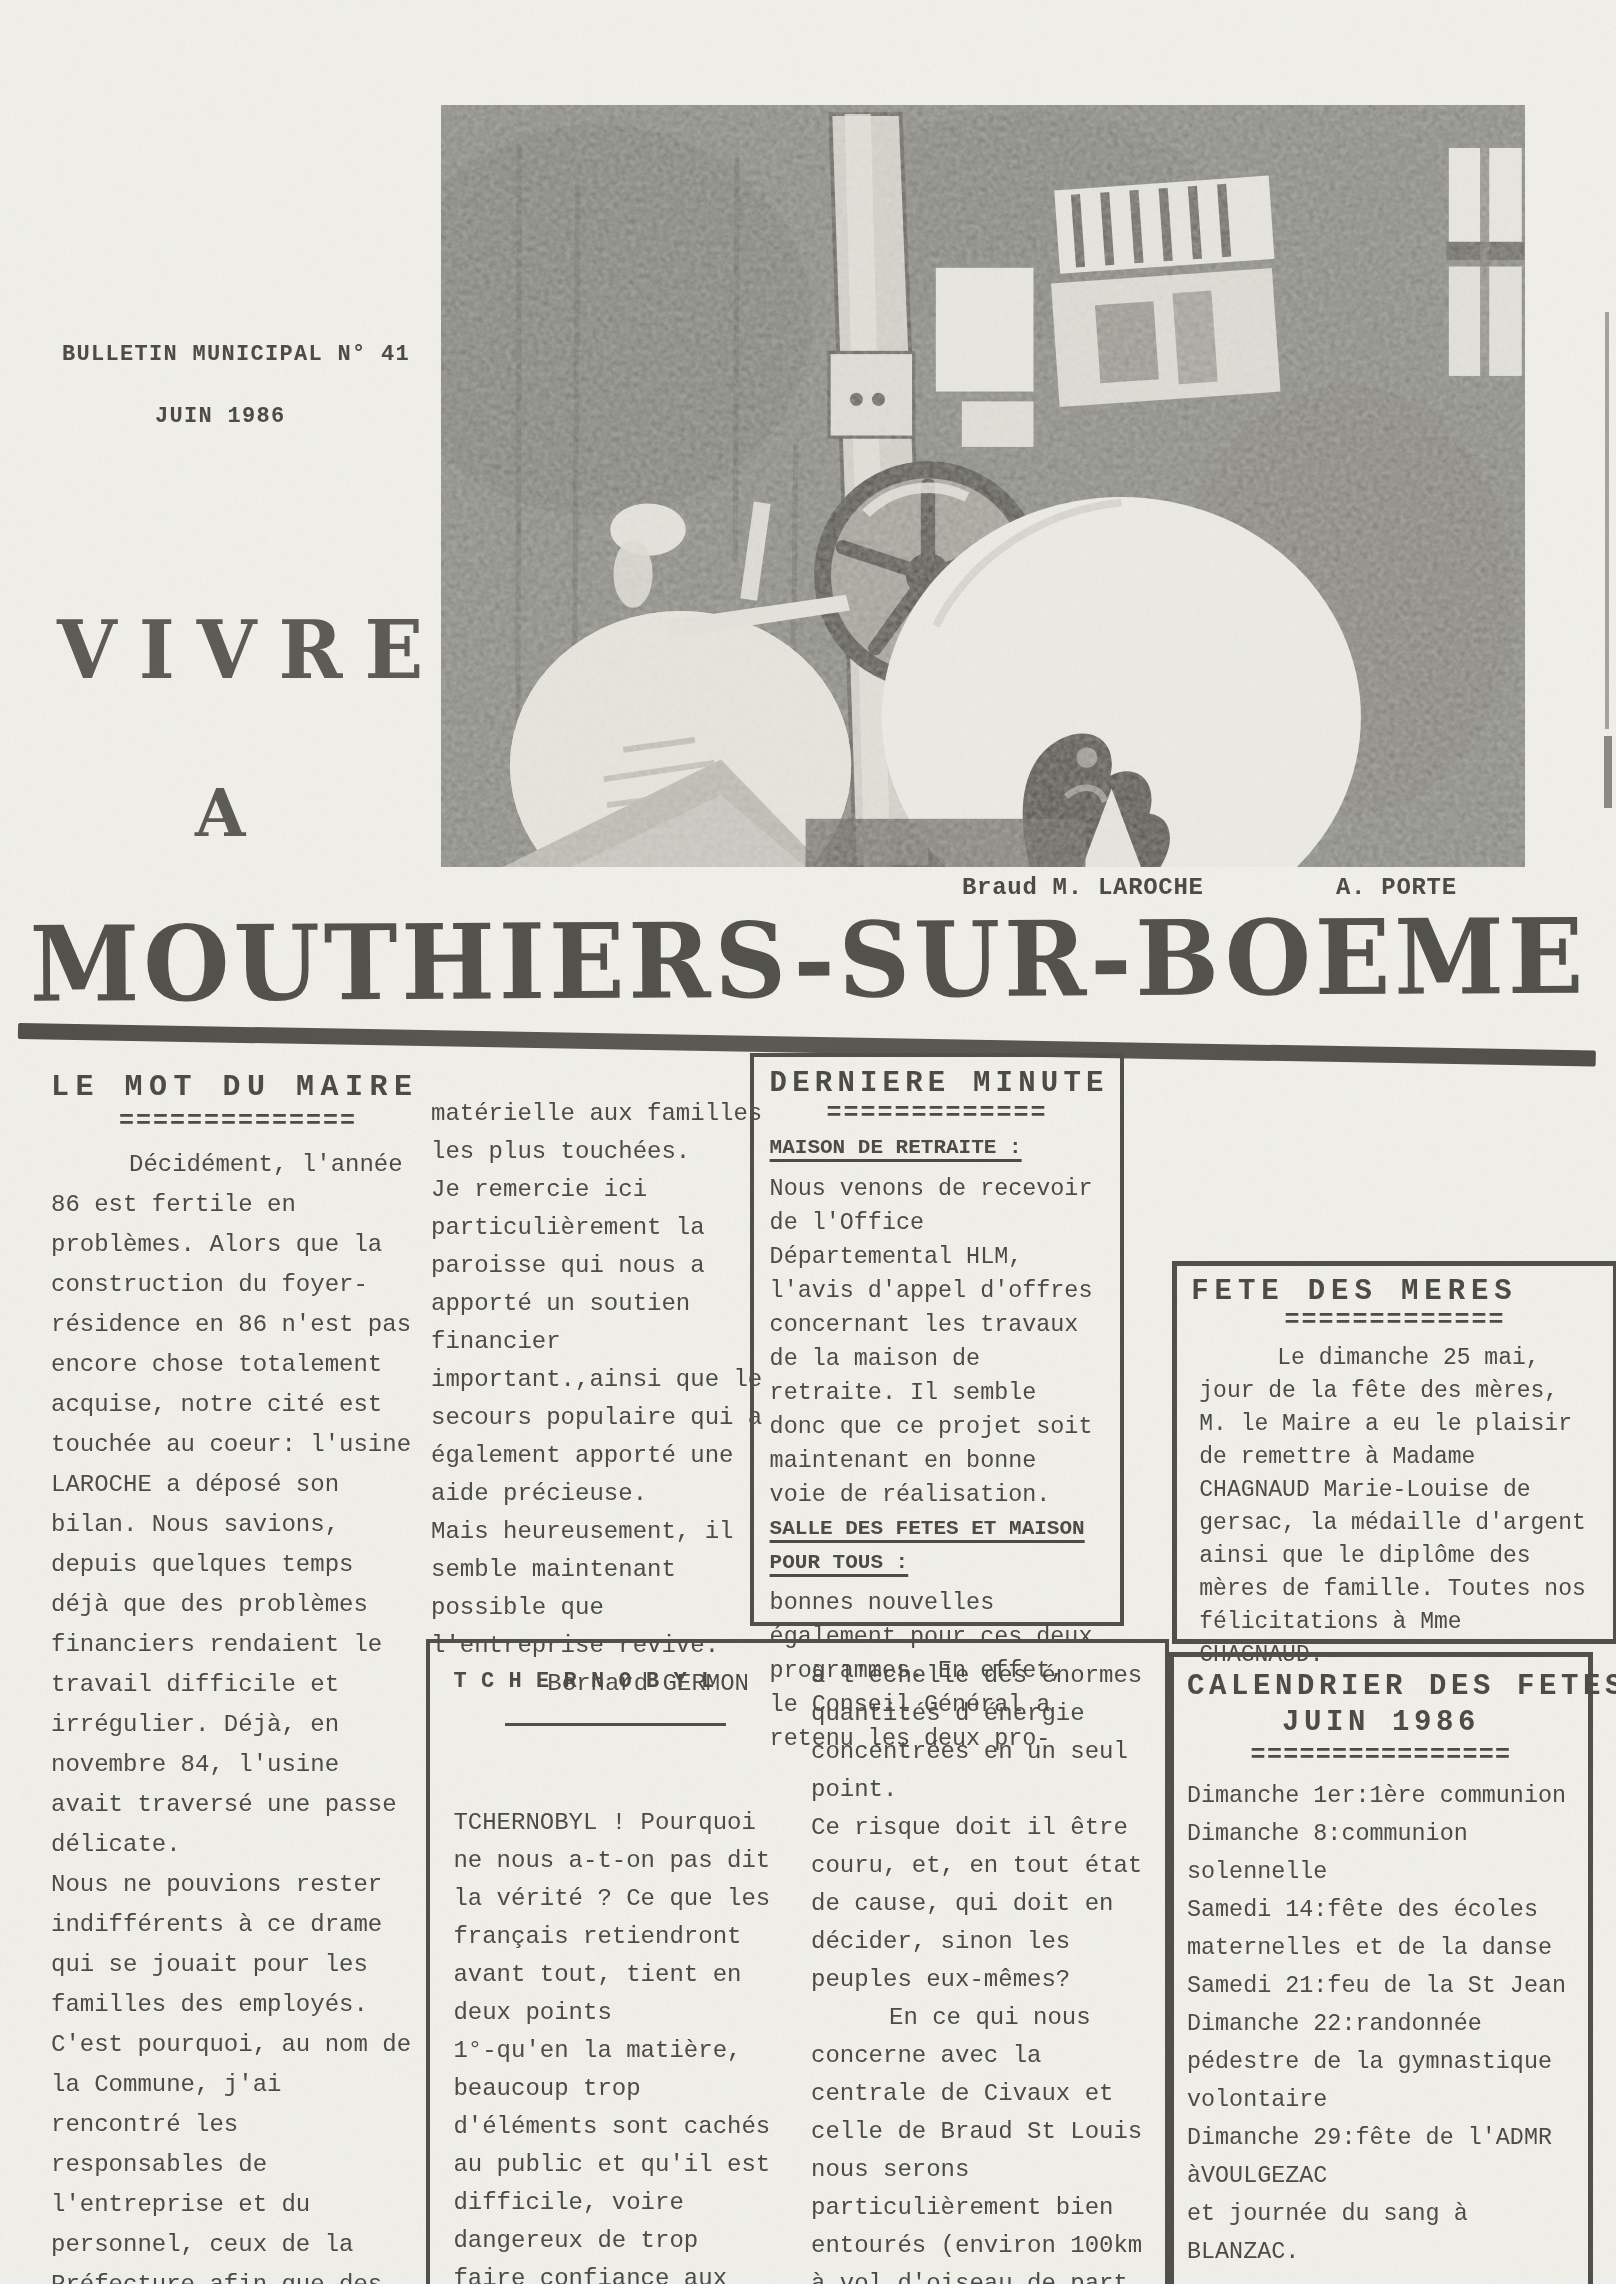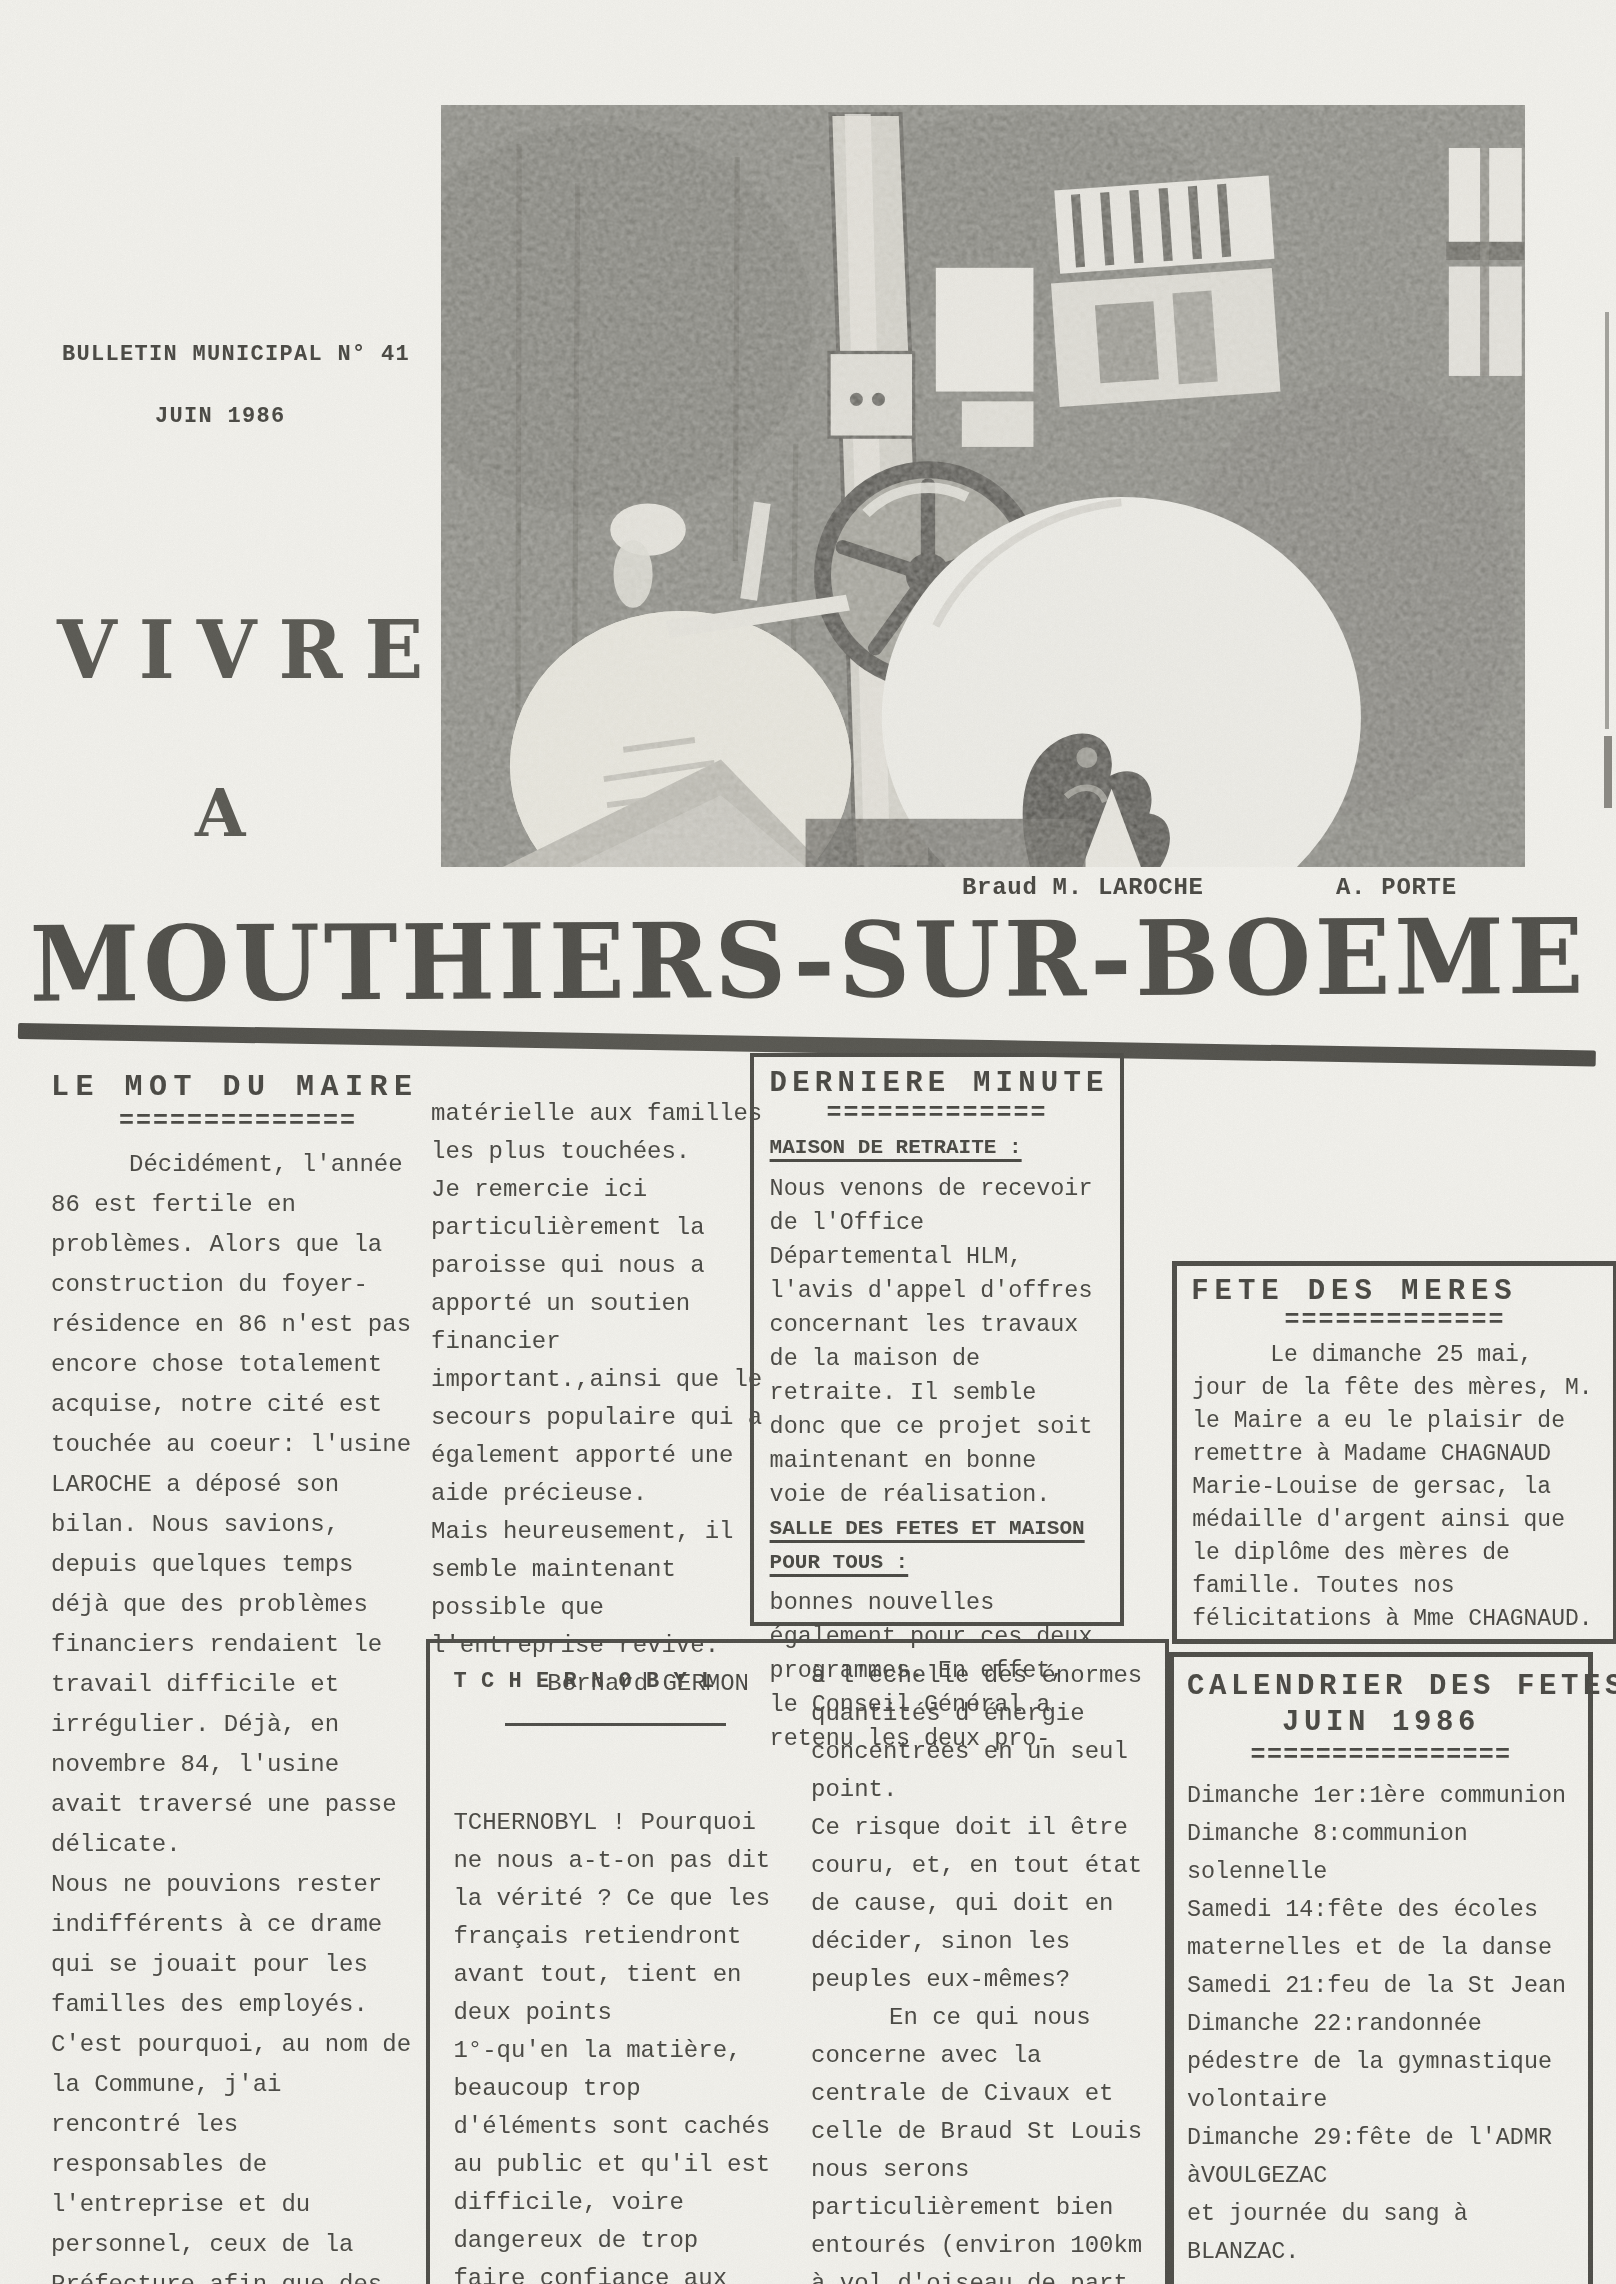--- a/index.html
+++ b/index.html
@@ -56,21 +56,21 @@
   .sig-right{text-align:right;padding-right:39px;margin-top:0;}
   
   .box{position:absolute;border:4.6px solid #4a4944;box-sizing:border-box;}
   .derniere{left:750px;top:1053px;width:374px;height:573px;padding:10.4px 15.6px;font-size:23.4px;line-height:34px;}
   .derniere p{margin:0 0 0 0;white-space:pre-line;}
   .derniere .sec-head{font-size:29px;letter-spacing:5.2px;}
   .derniere .eq-rule{line-height:26px;margin-bottom:3.9px;}
   .underlined{text-decoration:underline;text-decoration-thickness:3.3px;text-underline-offset:5.9px;font-weight:bold;}
   .sub-head{margin-bottom:6.5px;font-size:21px;}
   .fete{left:1172px;top:1261px;width:446px;height:383px;padding:9px 14.3px;font-size:23px;line-height:33px;border-width:5.9px;}
-  .fete p{margin:1px;white-space:pre-line;}
+  .fete p{margin:8px;white-space:pre-line;}
   .fete .sec-head{font-size:29px;letter-spacing:5.9px;}
   .fete .eq-rule{line-height:26px;margin-bottom:5.2px;}
   .calendrier{left:1169px;top:1652px;width:424px;height:633px;border-bottom:none;padding:11.7px 13px;font-size:23.4px;line-height:38px;border-width:5.2px;}
   .calendrier .sec-head{font-size:29px;letter-spacing:4.6px;line-height:36px;}
   .calendrier .sec-head2{text-align:center;font-size:29px;font-weight:bold;letter-spacing:4.6px;line-height:36px;}
   .calendrier .eq-rule{line-height:30px;margin-bottom:6.5px;letter-spacing:1.3px;}
   .cal-item{white-space:pre-line;}
   .tchernobyl{left:426px;top:1639px;width:743px;height:646px;border-bottom:none;padding:17px 17px;}
   .tch-left{position:absolute;left:23.4px;top:19.5px;width:325px;font-size:24px;line-height:38px;}
   .tch-right{position:absolute;left:381px;top:14.3px;width:338px;font-size:24px;line-height:38px;}

